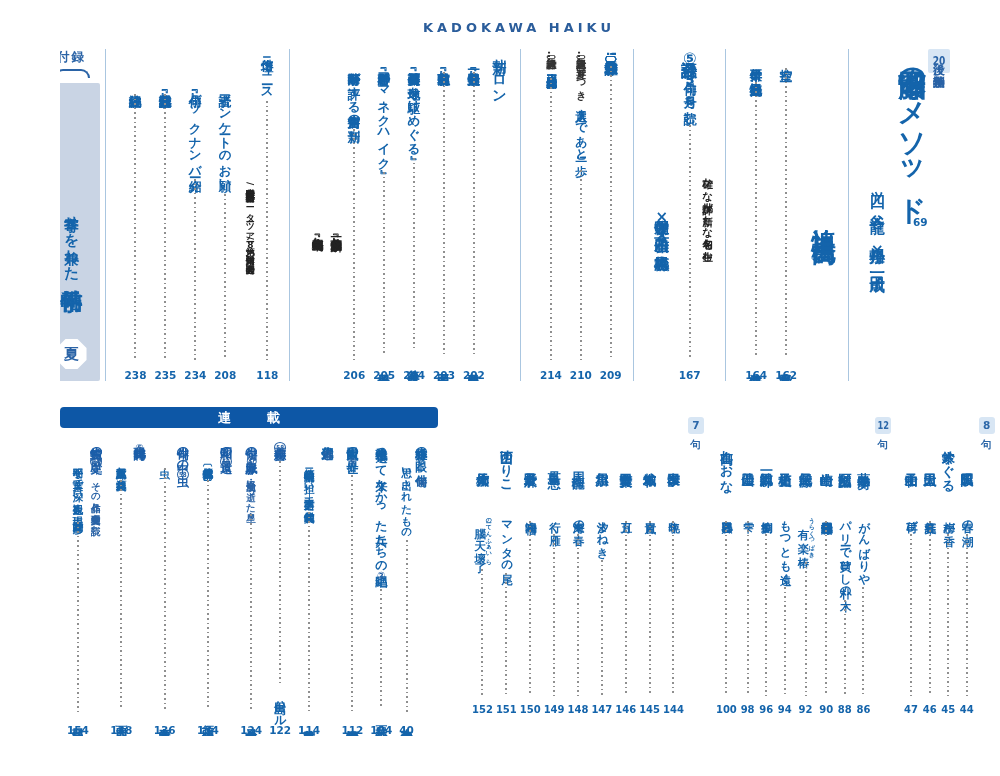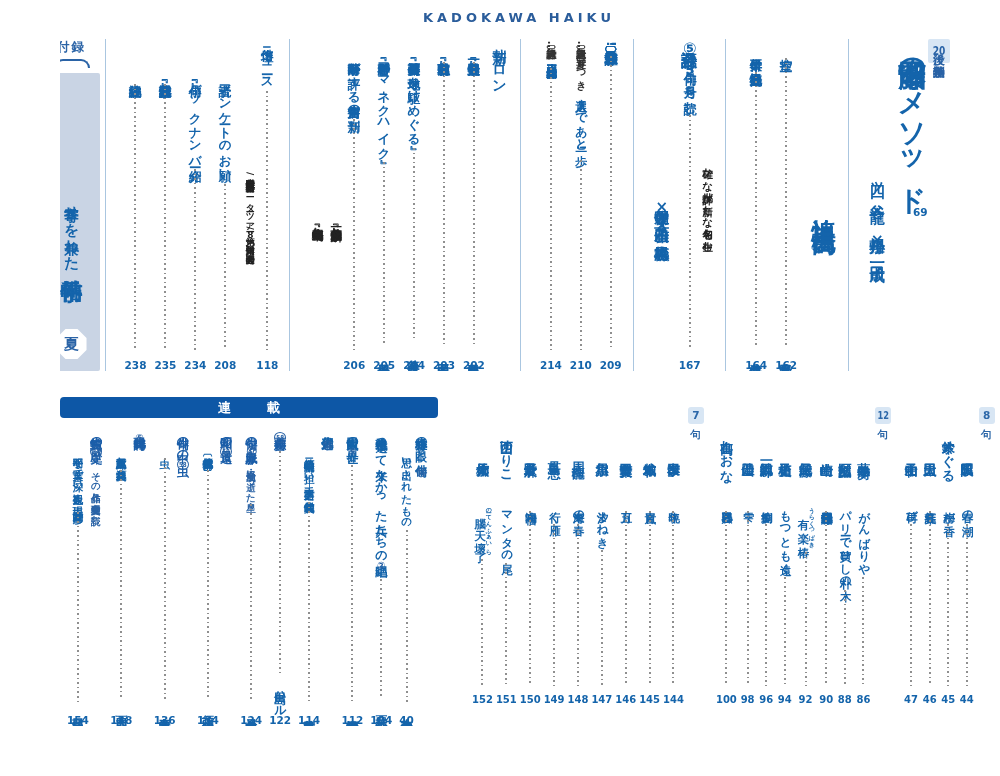--- a/index.html
+++ b/index.html
@@ -1,20 +1,20 @@
 <!DOCTYPE html>
 <html><head>
 <meta charset="utf-8">
 <style>
   * { margin:0; padding:0; box-sizing:border-box; }
   html,body { width:1000px; height:776px; background:#fff; overflow:hidden; }
   body { font-family:"DejaVu Serif", serif; color:#1c1c1c; }
   .tcy { text-combine-upright: all; }
 
-  .masthead { padding:10px 0 0 38px; font-family:"DejaVu Sans", sans-serif;
+  .masthead { padding:20px 0 0 38px; font-family:"DejaVu Sans", sans-serif;
     font-weight:bold; font-size:13px; letter-spacing:4px; color:#2b5d9b; }
 
   
   .toc-top { writing-mode: vertical-rl; height:332px; width:892px;
     margin:14px 48px 0 60px; overflow:hidden; }
   .tsec { border-left:1.5px solid #aac6e0; padding:0 11px; }
   .tsec.last { border-left:none; }
 
   .col { display:flex; height:100%; gap:5px; align-items:center; }
   .t { font-size:12.5px; line-height:1.25; }

